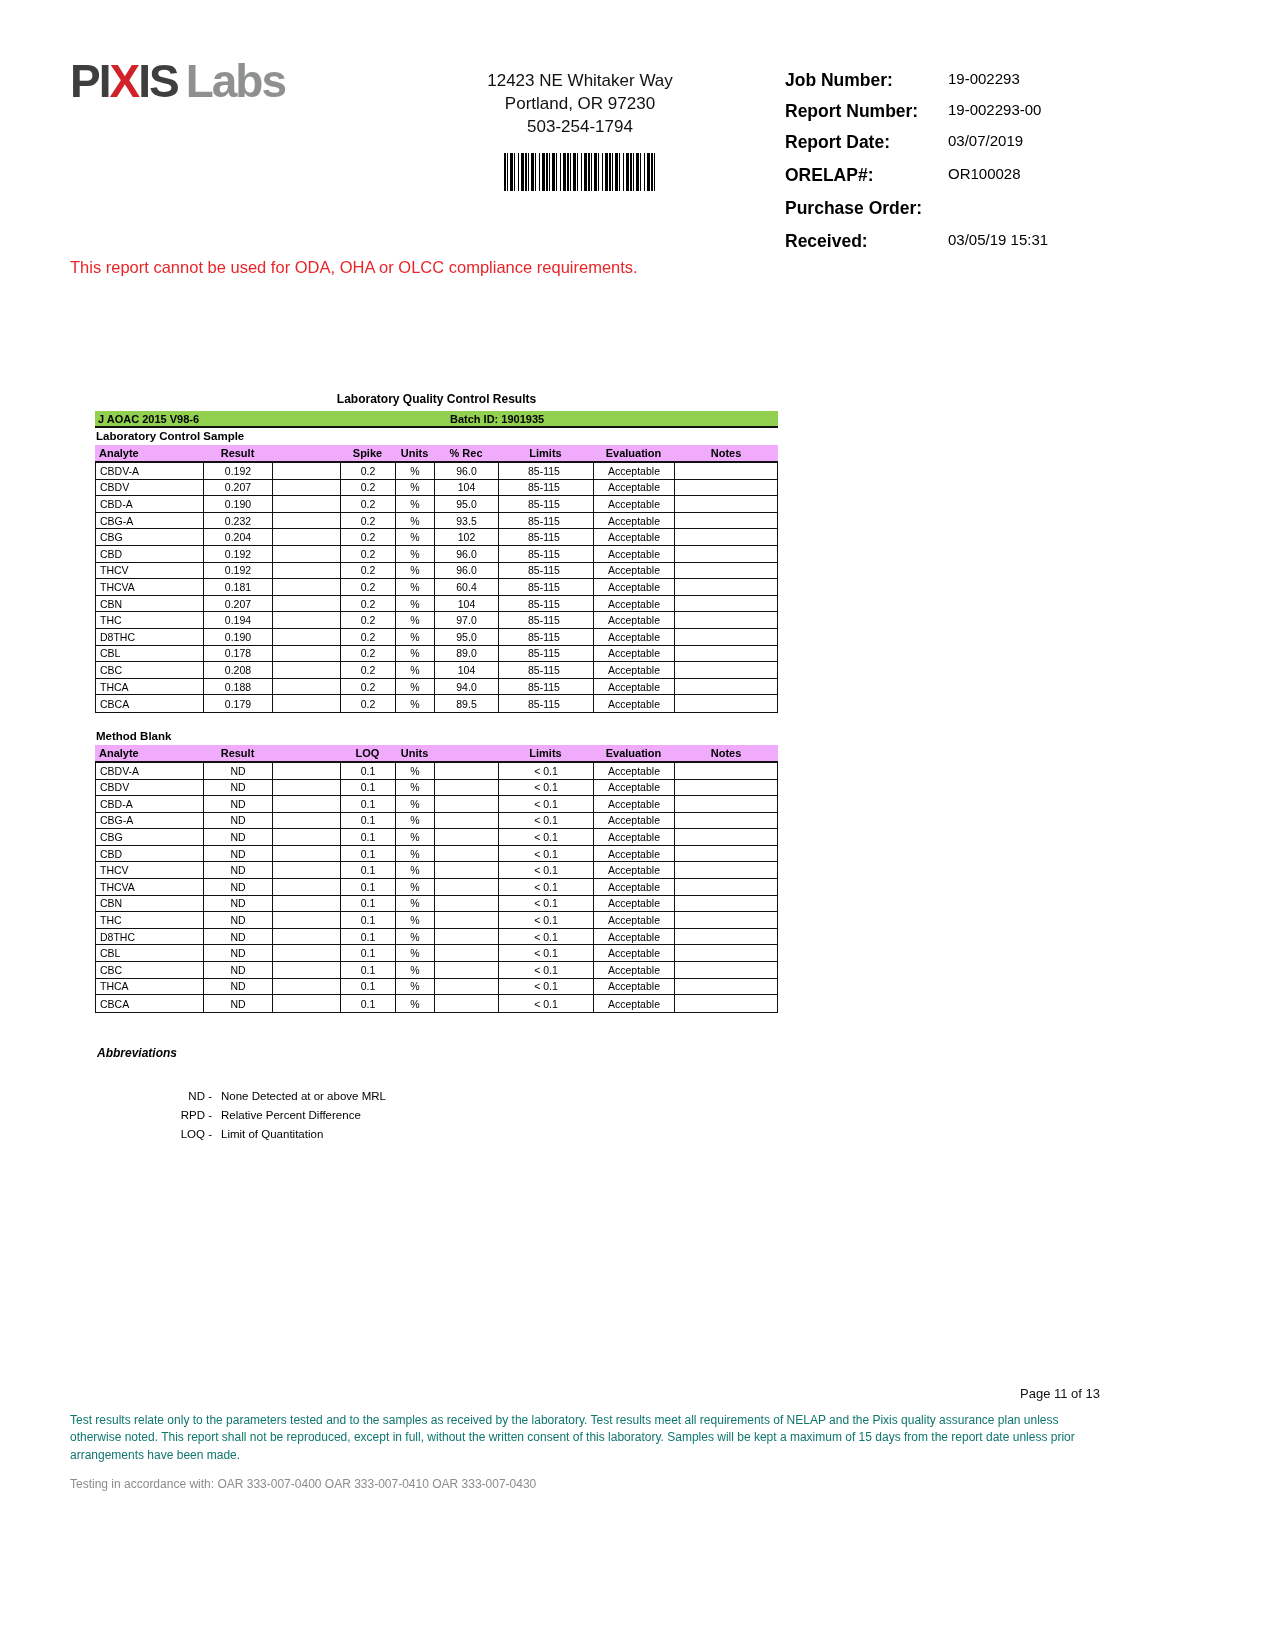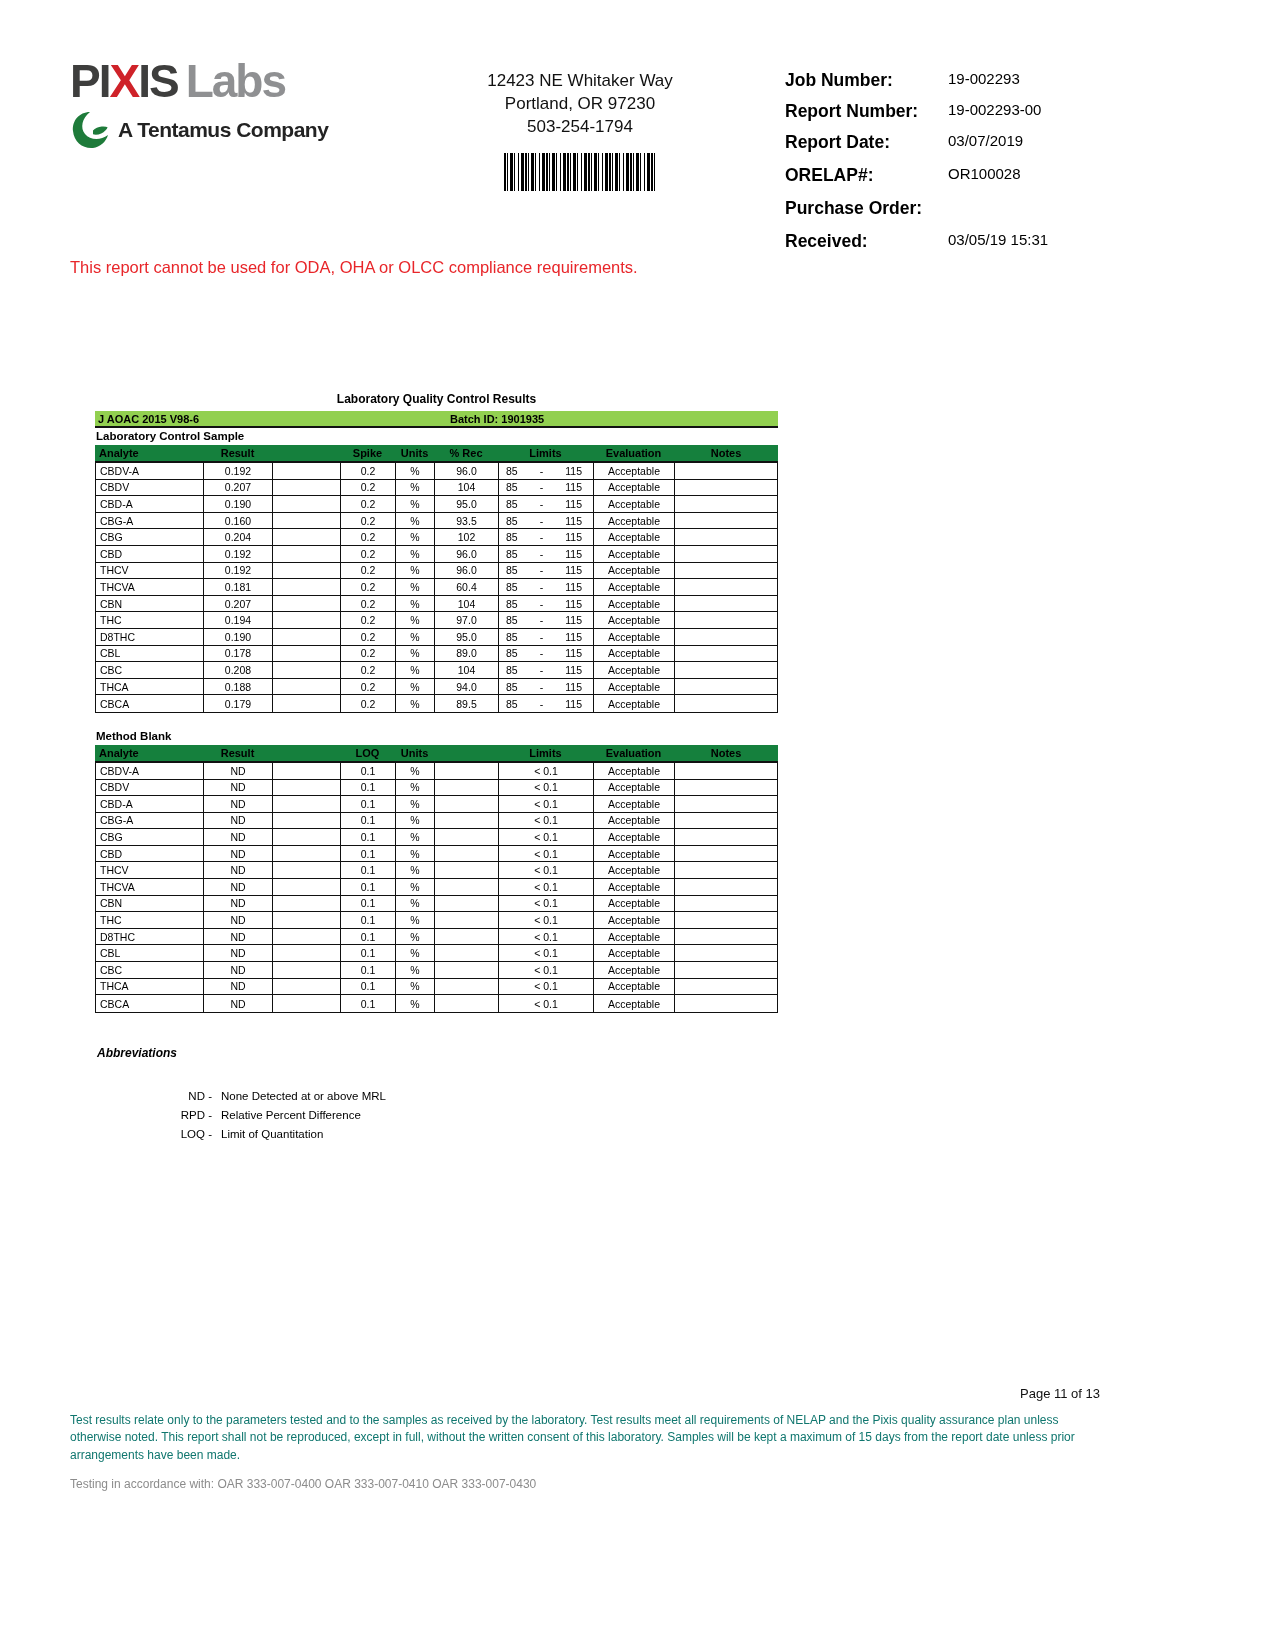--- a/index.html
+++ b/index.html
@@ -37,39 +37,39 @@
   
   .qc { position:absolute; left:95px; top:392px; width:683px; }
   .qc-title { text-align:center; font-weight:bold; font-size:12px; margin-bottom:5px; }
   .green-bar { position:relative; height:17px; background:#92d050; border-bottom:2px solid #111;
                display:flex; align-items:center; }
   .green-method { font-weight:bold; font-size:11px; padding-left:3px;text-align:right; }
   .green-batch { position:absolute; left:355px; font-weight:bold; font-size:11px; }
   .section-label { font-weight:bold; font-size:11.5px; margin:2px 0 3px 1px; }
   .mb-label { margin-top:17px; }
 
-  .tbl-head { display:flex; background:#15803d; height:18px; align-items:center;
+  .tbl-head { display:flex; background:#f0abfc; height:18px; align-items:center;
               border-bottom:2px solid #111; }
   .tbl-head .cell { font-weight:bold; font-size:11px; border:none !important; background:transparent; }
   .tbl-body { border:1.5px solid #111; border-top:none; }
   .tbl-row { display:flex; height:16.6px; border-bottom:1px solid #111; }
   .tbl-row:last-child { border-bottom:none; }
   .cell { display:flex; align-items:center; justify-content:center; font-size:10.5px;
           border-right:1px solid #111; height:100%; overflow:hidden; }
   .tbl-row .cell:last-child { border-right:none; }
   .c0 { width:108px; justify-content:flex-start; padding-left:4px; }
   .c1 { width:69px; }
   .c2 { width:68px; }
   .c3 { width:55px; }
   .c4 { width:39px; }
   .c5 { width:64px; }
   .c6 { width:95px; }
   .c7 { width:81px; }
   .c8 { flex:1; }
-  .cell.lim { justify-content:space-between; padding:0 11px 0 7px; }
+  .cell.lim { padding:0 11px 0 7px; }
 
   
   .abbr-block { position:absolute; left:97px; top:1046px; }
   .abbr-title { font-weight:bold; font-style:italic; font-size:12px; }
   .abbr-items { margin-top:30px; margin-left:65px; }
   .abbr-row { display:flex; margin-bottom:7px; }
   .abbr-key { width:50px; text-align:right; font-size:11.5px; }
   .abbr-text { margin-left:9px; font-size:11.5px; }
 
   .units-block { position:absolute; left:97px; top:1158px; }
@@ -84,27 +84,20 @@
   .accordance { position:absolute; left:70px; top:1477px; width:1015px;
                 font-size:12px; color:#8c8c8c; }
 </style>
 </head>
 <body>
 
 <div class="page">
 
   <div class="logo-block">
     <div class="logo-line"><span class="logo-pi">PI</span><span class="logo-x">X</span><span class="logo-is">IS</span><span class="logo-labs">Labs</span></div>
-    <div class="logo-tag">
-      <svg class="leaf" viewBox="0 0 40 40">
-        <path d="M20 2 C9 2 2 11 3 21 C4 32 13 39 23 38 C30 37 36 32 38 25 C30 31 20 30 15 24 C10 18 12 8 20 2 Z" fill="#1e7b3a"></path>
-        <path d="M22 20 C28 14 36 15 39 17 C36 24 28 27 22 25 Z" fill="#1e7b3a" stroke="#fff" stroke-width="2"></path>
-      </svg>
-      <span class="tagline">A Tentamus Company</span>
-    </div>
   </div>
 
   <div class="addr-block">
     <div class="addr-line">12423 NE Whitaker Way</div>
     <div class="addr-line">Portland, OR 97230</div>
     <div class="addr-line">503-254-1794</div>
     <div class="barcode"></div>
   </div>
 
   <div class="info-block">
@@ -197,21 +190,21 @@
             <div class="cell c6 lim">
               <span>85</span>
               <span>-</span>
               <span>115</span>
             </div>
             <div class="cell c7">Acceptable</div>
             <div class="cell c8"></div>
           </div>
           <div class="tbl-row">
             <div class="cell c0">CBG-A</div>
-            <div class="cell c1">0.160</div>
+            <div class="cell c1">0.232</div>
             <div class="cell c2"></div>
             <div class="cell c3">0.2</div>
             <div class="cell c4">%</div>
             <div class="cell c5">93.5</div>
             <div class="cell c6 lim">
               <span>85</span>
               <span>-</span>
               <span>115</span>
             </div>
             <div class="cell c7">Acceptable</div>

